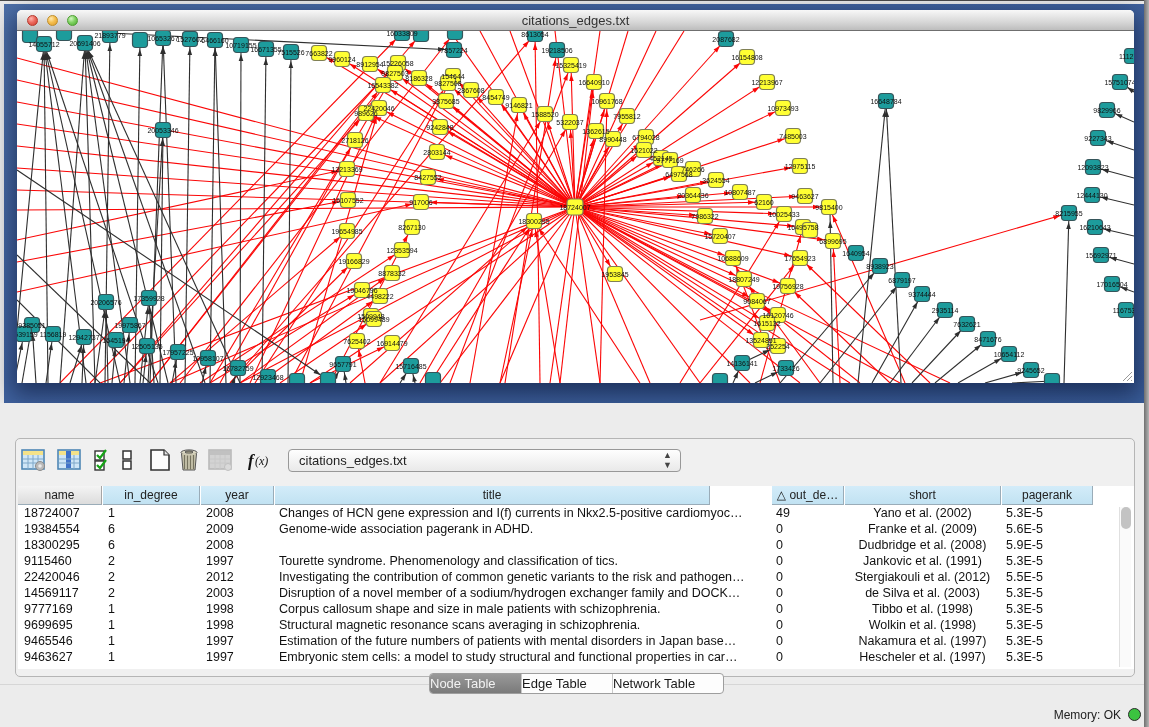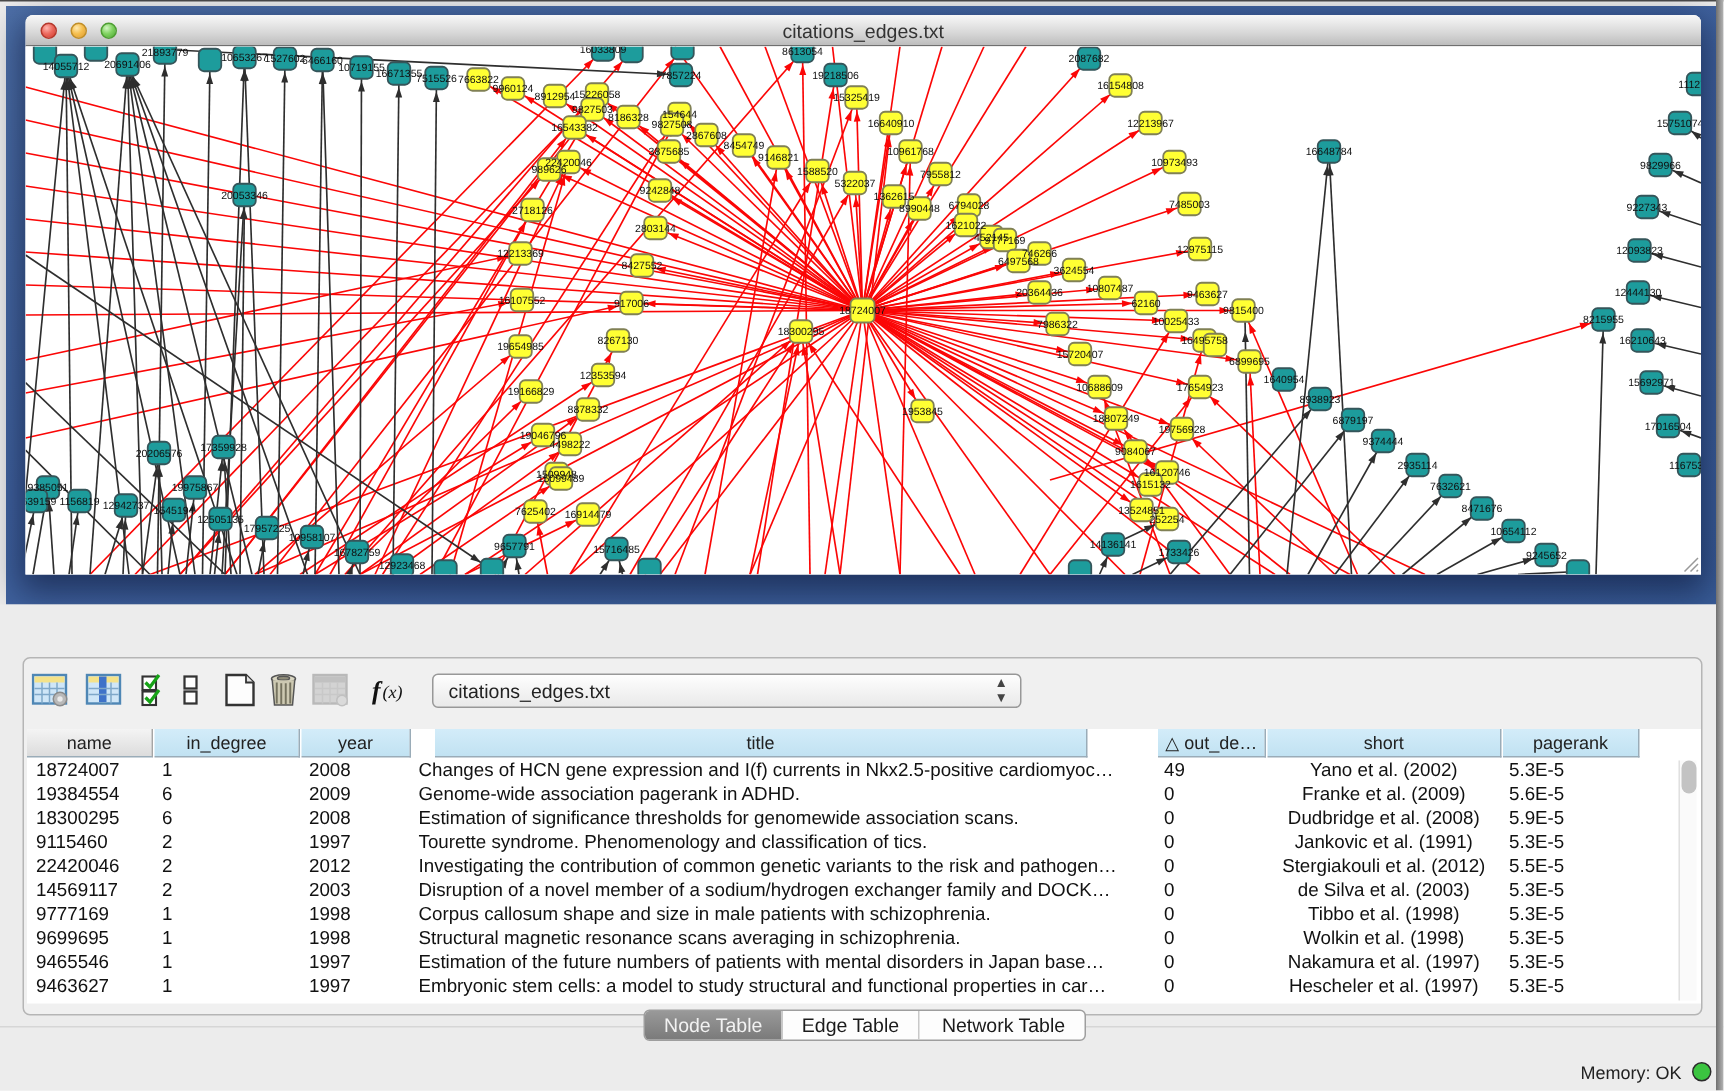--- a/index.html
+++ b/index.html
@@ -29,21 +29,21 @@
 #thead .g{background:linear-gradient(#f4f4f4,#dcdcdc);border-right:1px solid #a5a5a5}
 #tbody{position:absolute;left:0;top:19px;width:1116px;font-size:12.5px;color:#111}
 .tr{position:relative;height:16px;line-height:16px;white-space:nowrap}
 .tr div{position:absolute;top:0;height:16px;overflow:hidden}
 .c0{left:6px;width:92px}.c1{left:90px;width:90px}.c2{left:188px;width:80px}
 .c3{left:261px;width:492px}.c4{left:758px;width:70px}
 .c5{left:826px;width:157px;text-align:center}.c6{left:988px;width:100px}
 #vsb{position:absolute;right:3px;top:21px;width:12px;height:160px;background:#fafafa;border-left:1px solid #e0e0e0}
 #vsb .th{position:absolute;left:1px;top:0px;width:10px;height:22px;background:#c3c3c3;border-radius:5px}
 #tabs{position:absolute;left:429px;top:270px;width:295px;height:21px;border:1px solid #9e9e9e;border-radius:4px;background:#fdfdfd;font-size:13px;overflow:hidden}
-#tabs .seg{position:absolute;top:0;height:21px;line-height:20px;text-align:center;color:#1a1a1a}
+#tabs .seg{position:absolute;top:0;height:21px;line-height:20px;color:#1a1a1a}
 #tabs .sel{background:linear-gradient(#999,#777);color:#f2f2f2}
 #tabline{position:absolute;left:0;top:281px;width:1149px;height:1px;background:#d6d6d6}
 #mem{position:absolute;right:28px;top:305px;font-size:12px;color:#222}
 #memdot{position:absolute;right:8px;top:305px;width:13px;height:13px;border-radius:50%;background:#3bc440;border:1.5px solid #2b2b2b}
 .grip{position:absolute;right:1px;bottom:1px;width:12px;height:12px}
 </style></head><body>
 <div id="page">
 <div id="topline"></div>
 <div id="blue">
  <div id="win">
@@ -779,21 +779,21 @@
             <text x="0" y="18" font-family="Liberation Serif,serif" font-style="italic" font-weight="bold" font-size="17" fill="#111">f</text>
             <text x="7" y="17" font-family="Liberation Serif,serif" font-style="italic" font-size="12" fill="#111">(x)</text>
           </g>
   </svg>
   <div id="combo">citations_edges.txt<span class="ar">▲<br>▼</span></div>
   <div id="tbl">
    <div id="thead">
     <div class="th g" style="left:0;width:84px">name</div>
     <div class="th" style="left:85px;width:97px">in_degree</div>
     <div class="th" style="left:183px;width:73px">year</div>
-    <div class="th" style="left:272px;width:435px">title</div>
+    <div class="th" style="left:257px;width:435px">title</div>
     <div class="th" style="left:754px;width:72px">△ out_de…</div>
     <div class="th" style="left:827px;width:156px">short</div>
     <div class="th" style="left:984px;width:91px">pagerank</div>
    </div>
    <div id="tbody">
             <div class="tr">
               <div class="c0">18724007</div>
               <div class="c1">1</div>
               <div class="c2">2008</div>
               <div class="c3">Changes of HCN gene expression and I(f) currents in Nkx2.5-positive cardiomyoc…</div>
@@ -807,21 +807,20 @@
               <div class="c2">2009</div>
               <div class="c3">Genome-wide association pagerank in ADHD.</div>
               <div class="c4">0</div>
               <div class="c5">Franke et al. (2009)</div>
               <div class="c6">5.6E-5</div>
             </div>
             <div class="tr">
               <div class="c0">18300295</div>
               <div class="c1">6</div>
               <div class="c2">2008</div>
-              <div class="c3">Estimation of significance thresholds for genomewide association scans.</div>
               <div class="c4">0</div>
               <div class="c5">Dudbridge et al. (2008)</div>
               <div class="c6">5.9E-5</div>
             </div>
             <div class="tr">
               <div class="c0">9115460</div>
               <div class="c1">2</div>
               <div class="c2">1997</div>
               <div class="c3">Tourette syndrome. Phenomenology and classification of tics.</div>
               <div class="c4">0</div>

